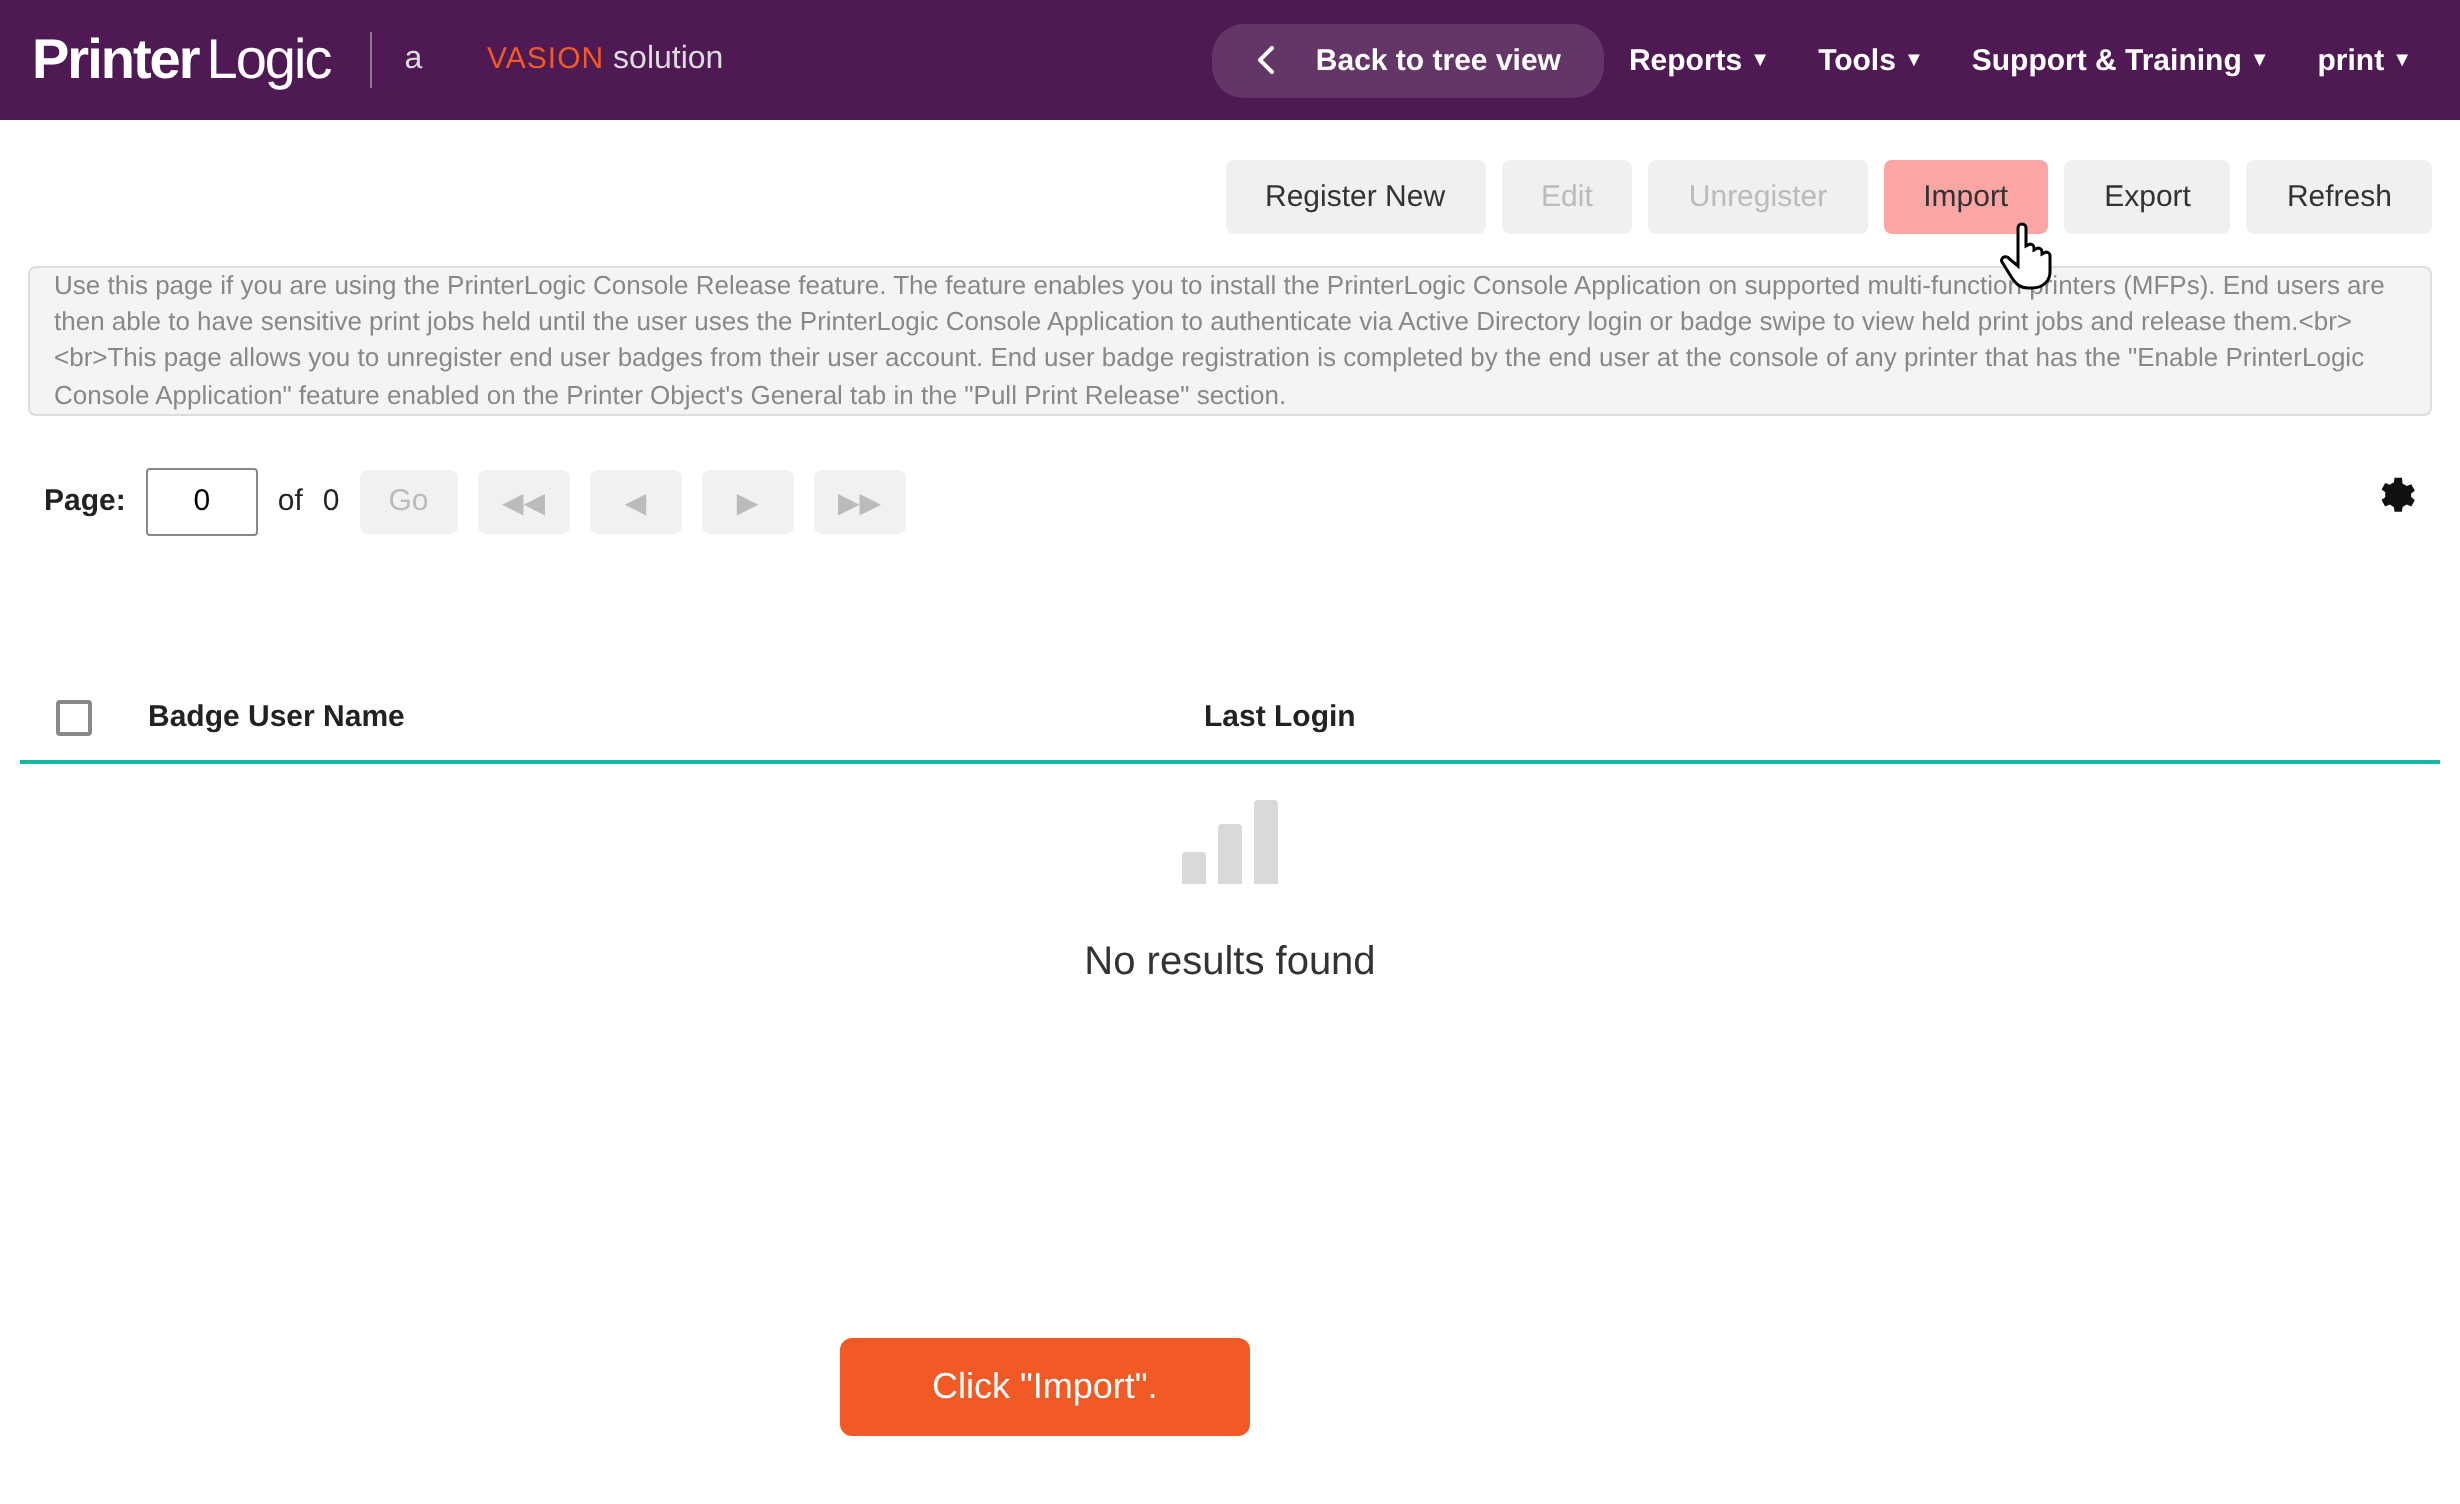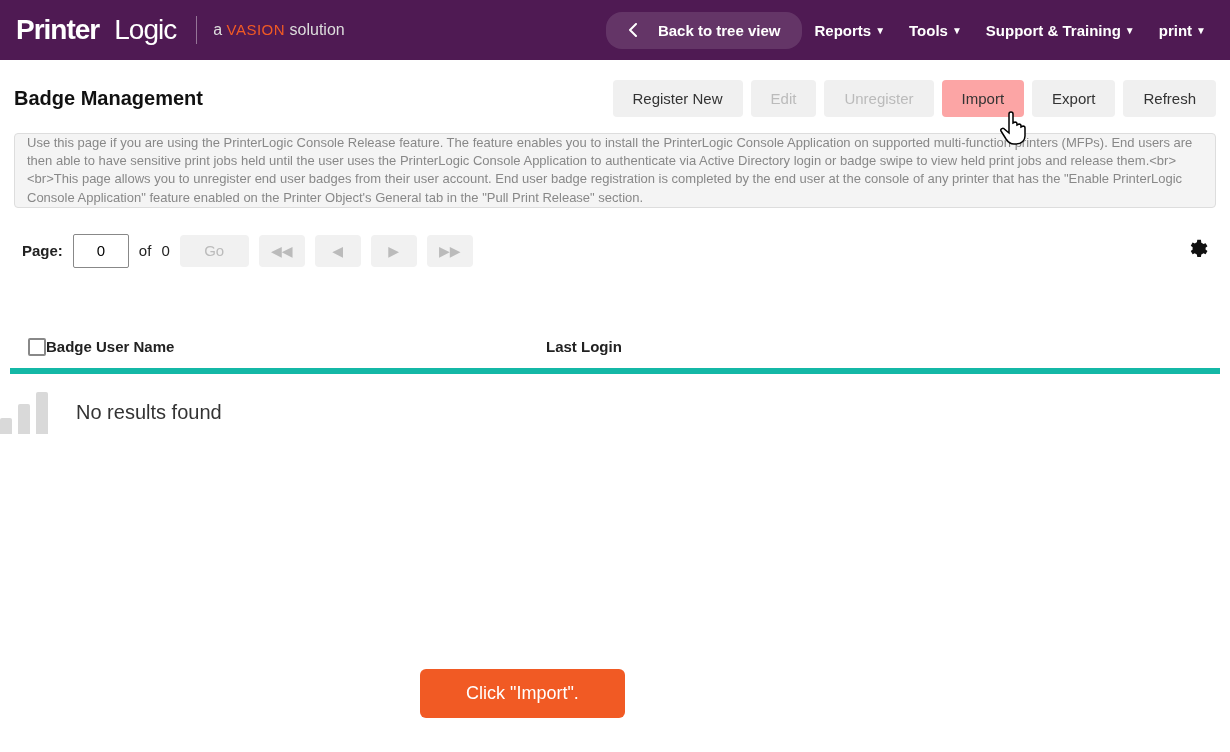--- a/index.html
+++ b/index.html
@@ -3,26 +3,26 @@
 <meta charset="utf-8">
 <style>
   * { box-sizing: border-box; margin: 0; padding: 0; }
   body {
     font-family: -apple-system, BlinkMacSystemFont, "Segoe UI", Helvetica, Arial, sans-serif;
     width: 1230px; height: 752px; overflow: hidden; background: #fff; color: #222; position: relative;
   }
 
   
   .topbar { background: #4f1a53; height: 60px; display: flex; align-items: center; padding: 0 12px; color: #fff; }
-  .logo { display: flex; align-items: baseline; gap: 15px; padding: 0 4px; text-align: center; }
+  .logo { display: flex; align-items: baseline; gap: 4px; padding: 0 4px; text-align: center; }
   .logo-printer { font-weight: 800; font-size: 28px; letter-spacing: -1px; }
   .logo-logic { font-weight: 300; font-size: 28px; letter-spacing: -1px; }
   .logo-divider { width: 1px; height: 28px; background: rgba(255,255,255,0.4); margin: 0 16px; }
   .tagline { font-size: 16px; color: #ddd; font-weight: 300; }
-  .tagline .vasion { color: #f15a24; font-weight: 500; letter-spacing: 0.5px; font-size: 15px; }
+  .tagline .vasion { color: #f15a24; font-weight: 500; letter-spacing: 0.5px; font-size: 15px; margin-left: 28px; }
   .spacer { flex: 1; }
   .back-btn { background: rgba(255,255,255,0.12); border-radius: 16px; padding: 10px 22px; display: flex; align-items: center; gap: 20px; font-weight: 700; font-size: 15px; cursor: pointer; }
   .back-btn svg { width: 10px; height: 14px; }
   .nav-item { padding: 0 12px; font-weight: 700; font-size: 15px; cursor: pointer; display:flex; align-items:center; gap:4px;}
   .caret-down { font-size: 10px; }
 
   
   .page-header { display: flex; align-items: center; padding: 20px 14px 10px; }
   .page-title { font-size: 20px; font-weight: 800; color: #111; }
   .header-spacer { flex: 1; }
@@ -32,33 +32,33 @@
 
   
   .info-box { margin: 6px 14px; border: 1px solid #ddd; background: #f4f4f4; border-radius: 4px; padding: 0 12px; font-size: 13px; color: #888; line-height: 1.4; }
 
   
   .pager-row { display:flex; align-items:center; padding: 20px 22px 10px; gap: 10px; }
   .pager-label { font-weight: 700; font-size: 15px; }
   .page-input { width: 56px; height: 34px; border: 1px solid #888; border-radius: 2px; text-align: center; font-size: 15px; }
   .of-text { font-size: 15px; }
   .pg-btn { background:#f1f1f1; border:none; border-radius:4px; width:46px; height:32px; display:flex; align-items:center; justify-content:center; cursor:pointer; color:#bbb; font-size:14px;}
-  .go-btn { background:#f1f1f1; border:none; border-radius:4px; width:69px; height:32px; color:#bbb; font-size:15px; cursor:pointer;}
+  .go-btn { background:#f1f1f1; border:none; border-radius:4px; width:49px; height:32px; color:#bbb; font-size:15px; cursor:pointer;}
   .gear { margin-left:auto; cursor:pointer; }
   .gear svg { width: 22px; height:22px; fill:#111; }
 
   
-  .table-head { display:flex; align-items:center; padding: 60px 18px 12px; border-bottom: 6px solid #14b8a6; margin: 0 10px; }
+  .table-head { display:flex; align-items:center; padding: 60px 18px 12px; border-bottom: 2px solid #14b8a6; margin: 12px 10px; gap: 28px;}
   .checkbox { width:18px; height:18px; border:2px solid #888; border-radius:2px; background:#fff; }
   .col-user { width: 500px; font-weight:800; font-size:15px;}
   .col-badge { width: 280px; font-weight:800; font-size:15px;}
   .col-last  { font-weight:800; font-size:15px;}
 
   
-  .empty-state { display:flex; align-items:center; gap: 28px; margin-top: 18px;}
+  .empty-state { display:flex; flex-direction:column; align-items:center; gap: 28px; margin-top: 18px;}
   .bars { display:flex; align-items:flex-end; gap:6px; }
   .bars span { width:12px; background:#d9d9d9; border-radius:2px 2px 0 0; display:block;}
   .b1{height:16px;} .b2{height:30px;} .b3{height:42px;}
   .no-results { font-size:20px; color:#333; }
 
   
   .tooltip { position:absolute; left:420px; bottom:34px; background:#f15a24; color:#fff; font-size:18px; padding:14px 46px; border-radius:6px; }
 
   
   .hand-cursor { position:absolute; left:998px; top:108px; width:34px; height:38px; pointer-events:none; }
@@ -96,21 +96,20 @@
       <span>Support &amp; Training</span>
       <span class="caret-down">▼</span>
     </div>
   <div class="nav-item">
       <span>print</span>
       <span class="caret-down">▼</span>
     </div>
 </div>
 
 <div class="page-header">
-  <div class="page-title">Badge Management</div>
   <div class="header-spacer"></div>
   <button class="action-btn">Register New</button>
   <button class="action-btn disabled">Edit</button>
   <button class="action-btn disabled">Unregister</button>
   <button class="action-btn hover">Import</button>
   <button class="action-btn">Export</button>
   <button class="action-btn">Refresh</button>
 </div>
 
 <div class="info-box">Use this page if you are using the PrinterLogic Console Release feature. The feature enables you to install the PrinterLogic Console Application on supported multi-function printers (MFPs). End users are then able to have sensitive print jobs held until the user uses the PrinterLogic Console Application to authenticate via Active Directory login or badge swipe to view held print jobs and release them.&lt;br&gt;&lt;br&gt;This page allows you to unregister end user badges from their user account. End user badge registration is completed by the end user at the console of any printer that has the "Enable PrinterLogic Console Application" feature enabled on the Printer Object's General tab in the "Pull Print Release" section.</div>

